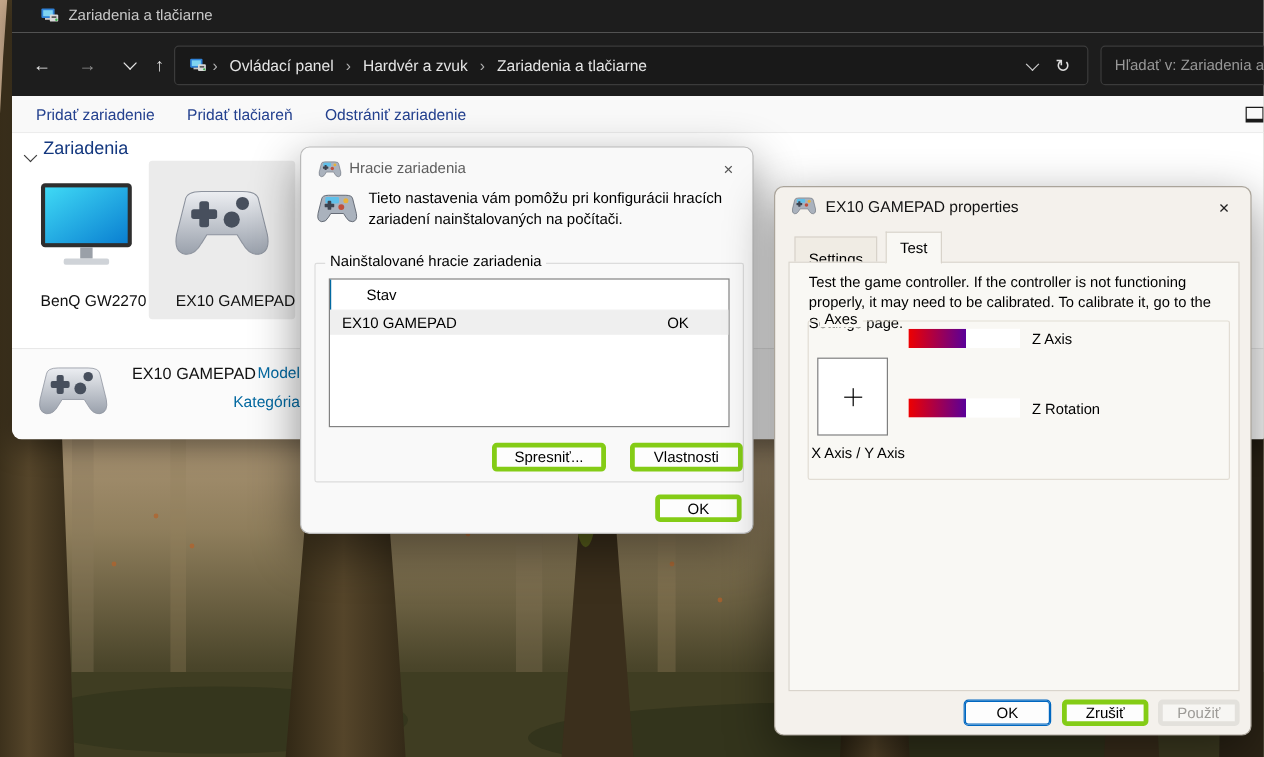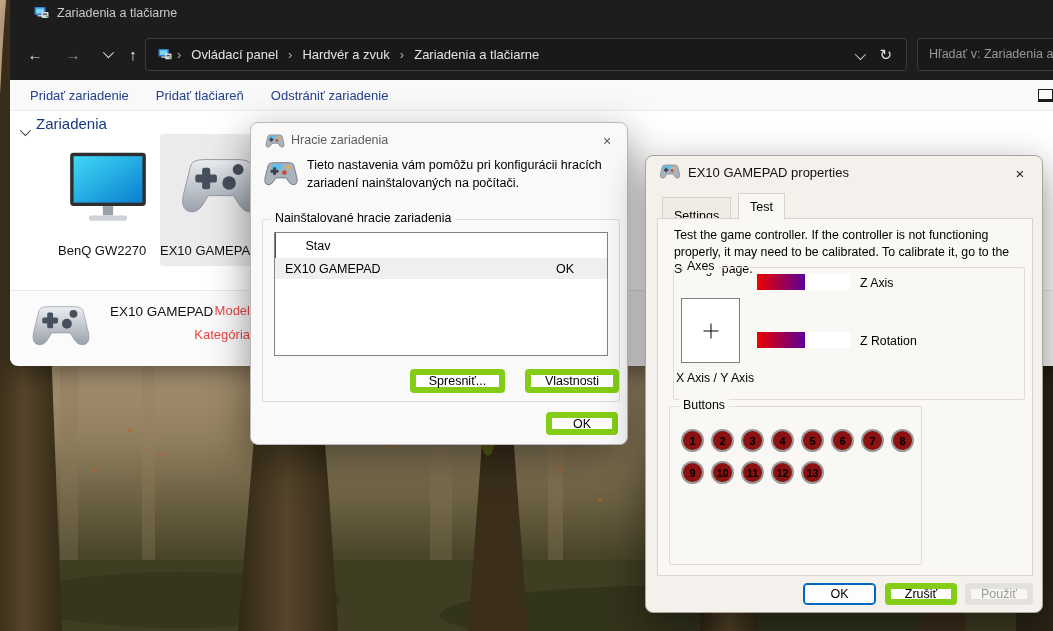--- a/index.html
+++ b/index.html
@@ -36,38 +36,38 @@
     border:1px solid #3b3b3b;border-radius:4px;box-sizing:border-box;
     color:#989898;font-size:12.5px;line-height:31px;padding-left:11px;white-space:nowrap;overflow:hidden;}
   #toolbar{left:0;top:80px;right:0;height:31px;background:#f9f9f9;border-bottom:1px solid #ececec;
     display:flex;align-items:center;padding-left:20px;gap:27px;box-sizing:border-box;}
   #toolbar .titem{color:var(--accent-link,#24418f);font-size:13px;white-space:nowrap;}
   #toolbar .winglyph{position:absolute;left:1028px;top:9px;width:13px;height:9px;
     border:1.5px solid #1a1a1a;border-bottom:3.5px solid #1a1a1a;}
   #winbody{left:0;top:111px;right:0;height:179px;background:#fff;}
   #sectionrow .chevron{left:10px;top:11px;color:#3c3c3c;}
   #sectionrow .slabel{left:26px;top:4px;font-size:15px;color:var(--section-header,#14387f);}
-  .tile{text-align:left;margin-left:36px;}
+  .tile{text-align:right;}
   #tile-benq{left:12px;top:30px;width:100px;height:130px;}
   #tile-benq svg{position:absolute;left:7px;top:10px;}
   #tile-benq .tlabel{position:absolute;left:0;right:0;top:102px;font-size:13px;color:#111;}
   #tile-ex10{left:114px;top:23px;width:122px;height:132px;background:#ebebeb;border-radius:3px;}
   #tile-ex10 svg{position:absolute;left:16px;top:22px;}
   #tile-ex10 .tlabel{position:absolute;left:0;right:0;top:109px;font-size:13px;color:#111;}
   #bottompanel{left:0;top:290px;right:0;height:75px;background:#fbfbfb;border-top:1px solid #e8e8e8;
     border-radius:0 0 8px 8px;}
   #bottompanel svg{position:absolute;left:18px;top:13px;}
   #bottompanel .dname{left:100px;top:13px;font-size:13.5px;color:#111;}
-  #bottompanel .flabel{width:100px;text-align:right;font-size:13px;color:#ef4444;left:140px;}
+  #bottompanel .flabel{width:100px;text-align:right;font-size:13px;color:#0369a1;left:140px;}
   
   .dialog{border-radius:8px;box-shadow:0 14px 40px rgba(0,0,0,.45);box-sizing:border-box;}
   .xclose{font-size:14px;color:#555;width:20px;height:20px;display:flex;align-items:center;justify-content:center;}
   .groupbox{border:1px solid #dcdcdc;border-radius:2px;}
   .grouplabel{position:absolute;top:-9px;font-size:12.4px;color:#000;padding:0 4px;white-space:nowrap;}
-  .btn{background:#fdfdfd;border:6px solid #84cc16;border-radius:4px;font-size:12.5px;color:#000;
+  .btn{background:#fdfdfd;border:4px solid #84cc16;border-radius:4px;font-size:12.5px;color:#000;
     display:flex;align-items:center;justify-content:center;box-sizing:border-box;}
   
   #gcdlg{left:250px;top:122px;width:378px;height:323px;background:#f9f9f9;border:1px solid #b9b9b9;}
   #gcdlg .hicon{left:13px;top:11px;}
   #gcdlg .htitle{left:40px;top:10px;font-size:12.5px;color:#5d5d5d;white-space:nowrap;}
   #gcdlg .xclose{right:10px;top:8px;position:absolute;}
   #gcdlg .bigicon{left:11px;top:38px;}
   #gcdlg .desc{left:56px;top:34px;width:322px;font-size:12.5px;line-height:1.4;color:#000;}
   #gcgroup{left:11px;top:96px;width:356px;height:181px;}
   #gcgroup .grouplabel{left:8px;background:#f9f9f9;}
@@ -341,35 +341,19 @@
       <div id="bar-z" class="a axisbar">
         <div class="fill" style="width: 52%;"></div>
       </div>
       <div id="lbl-z" class="a">Z Axis</div>
       <div id="bar-zr" class="a axisbar">
         <div class="fill" style="width: 52%;"></div>
       </div>
       <div id="lbl-zr" class="a">Z Rotation</div>
     </div>
 
-    <div id="btngroup" class="a groupbox">
-      <div class="grouplabel">Buttons</div>
-      <div class="padbtn" style="left:11px;top:22px">1</div>
-      <div class="padbtn" style="left:41px;top:22px">2</div>
-      <div class="padbtn" style="left:71px;top:22px">3</div>
-      <div class="padbtn" style="left:101px;top:22px">4</div>
-      <div class="padbtn" style="left:131px;top:22px">5</div>
-      <div class="padbtn" style="left:161px;top:22px">6</div>
-      <div class="padbtn" style="left:191px;top:22px">7</div>
-      <div class="padbtn" style="left:221px;top:22px">8</div>
-      <div class="padbtn" style="left:11px;top:54px">9</div>
-      <div class="padbtn" style="left:41px;top:54px">10</div>
-      <div class="padbtn" style="left:71px;top:54px">11</div>
-      <div class="padbtn" style="left:101px;top:54px">12</div>
-      <div class="padbtn" style="left:131px;top:54px">13</div>
-    </div>
 
   </div>
 
   <div id="btn-prop-ok" class="a btn">OK</div>
   <div id="btn-prop-cancel" class="a btn">Zrušiť</div>
   <div id="btn-prop-apply" class="a btn">Použiť</div>
 </div>
 
 </body></html>

